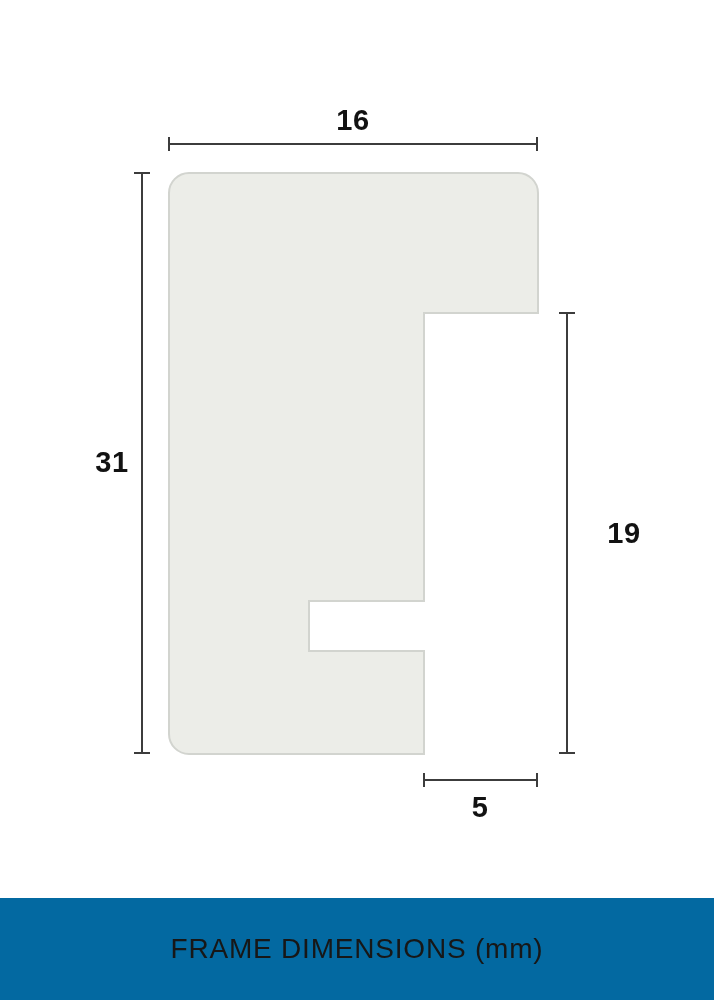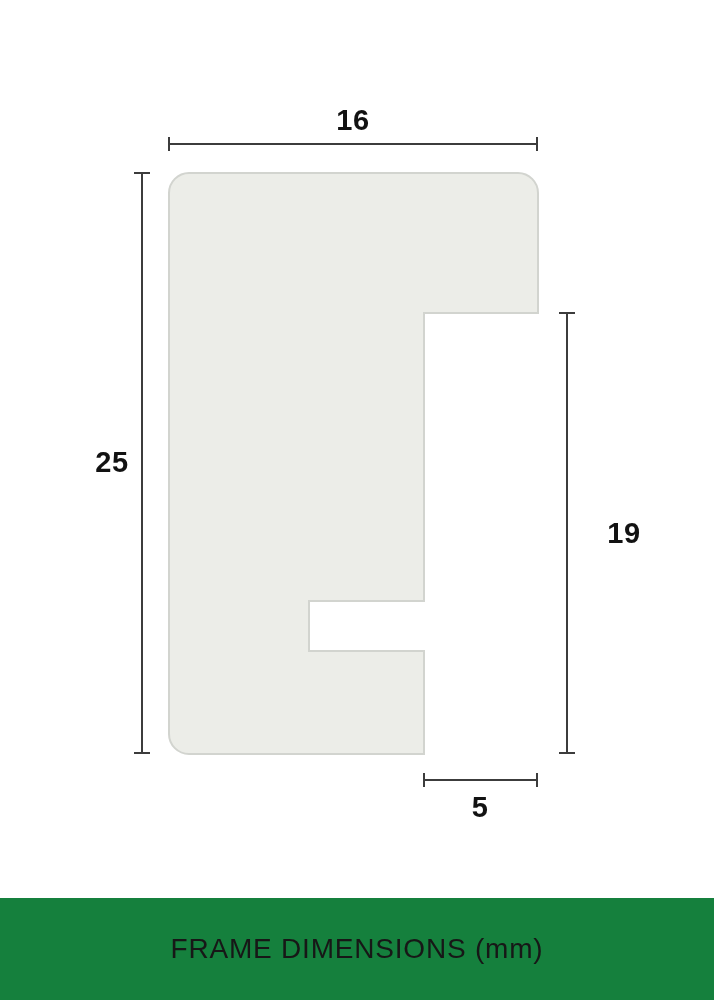--- a/index.html
+++ b/index.html
@@ -29,21 +29,21 @@
     letter-spacing: 0.5px;
     white-space: nowrap;
     line-height: 1;
   }
   .footer-bar {
     position: absolute;
     left: 0;
     top: 898px;
     width: 714px;
     height: 102px;
-    background: #15803d;
+    background: #0369a1;
     display: flex;
     align-items: center;
     justify-content: center;
   }
   .footer-title {
     font-size: 28px;
     font-weight: normal;
     color: #171717;
     letter-spacing: 0.8px;
     white-space: nowrap;
@@ -92,21 +92,21 @@
 
     <g stroke="#3C3C3C" stroke-width="2">
       <line x1="424" y1="780" x2="537" y2="780"></line>
       <line x1="424" y1="773" x2="424" y2="787"></line>
       <line x1="537" y1="773" x2="537" y2="787"></line>
     </g>
   </svg>
 
   <span class="dim-label" style="left:353px; top:120px;">16</span>
 
-  <span class="dim-label" style="left:112px; top:462px;">25</span>
+  <span class="dim-label" style="left:112px; top:462px;">31</span>
 
   <span class="dim-label" style="left:624px; top:533px;">19</span>
 
   <span class="dim-label" style="left:480px; top:807px;">5</span>
 
   <div class="footer-bar">
     <span class="footer-title">FRAME DIMENSIONS (mm)</span>
   </div>
 
 </div>

